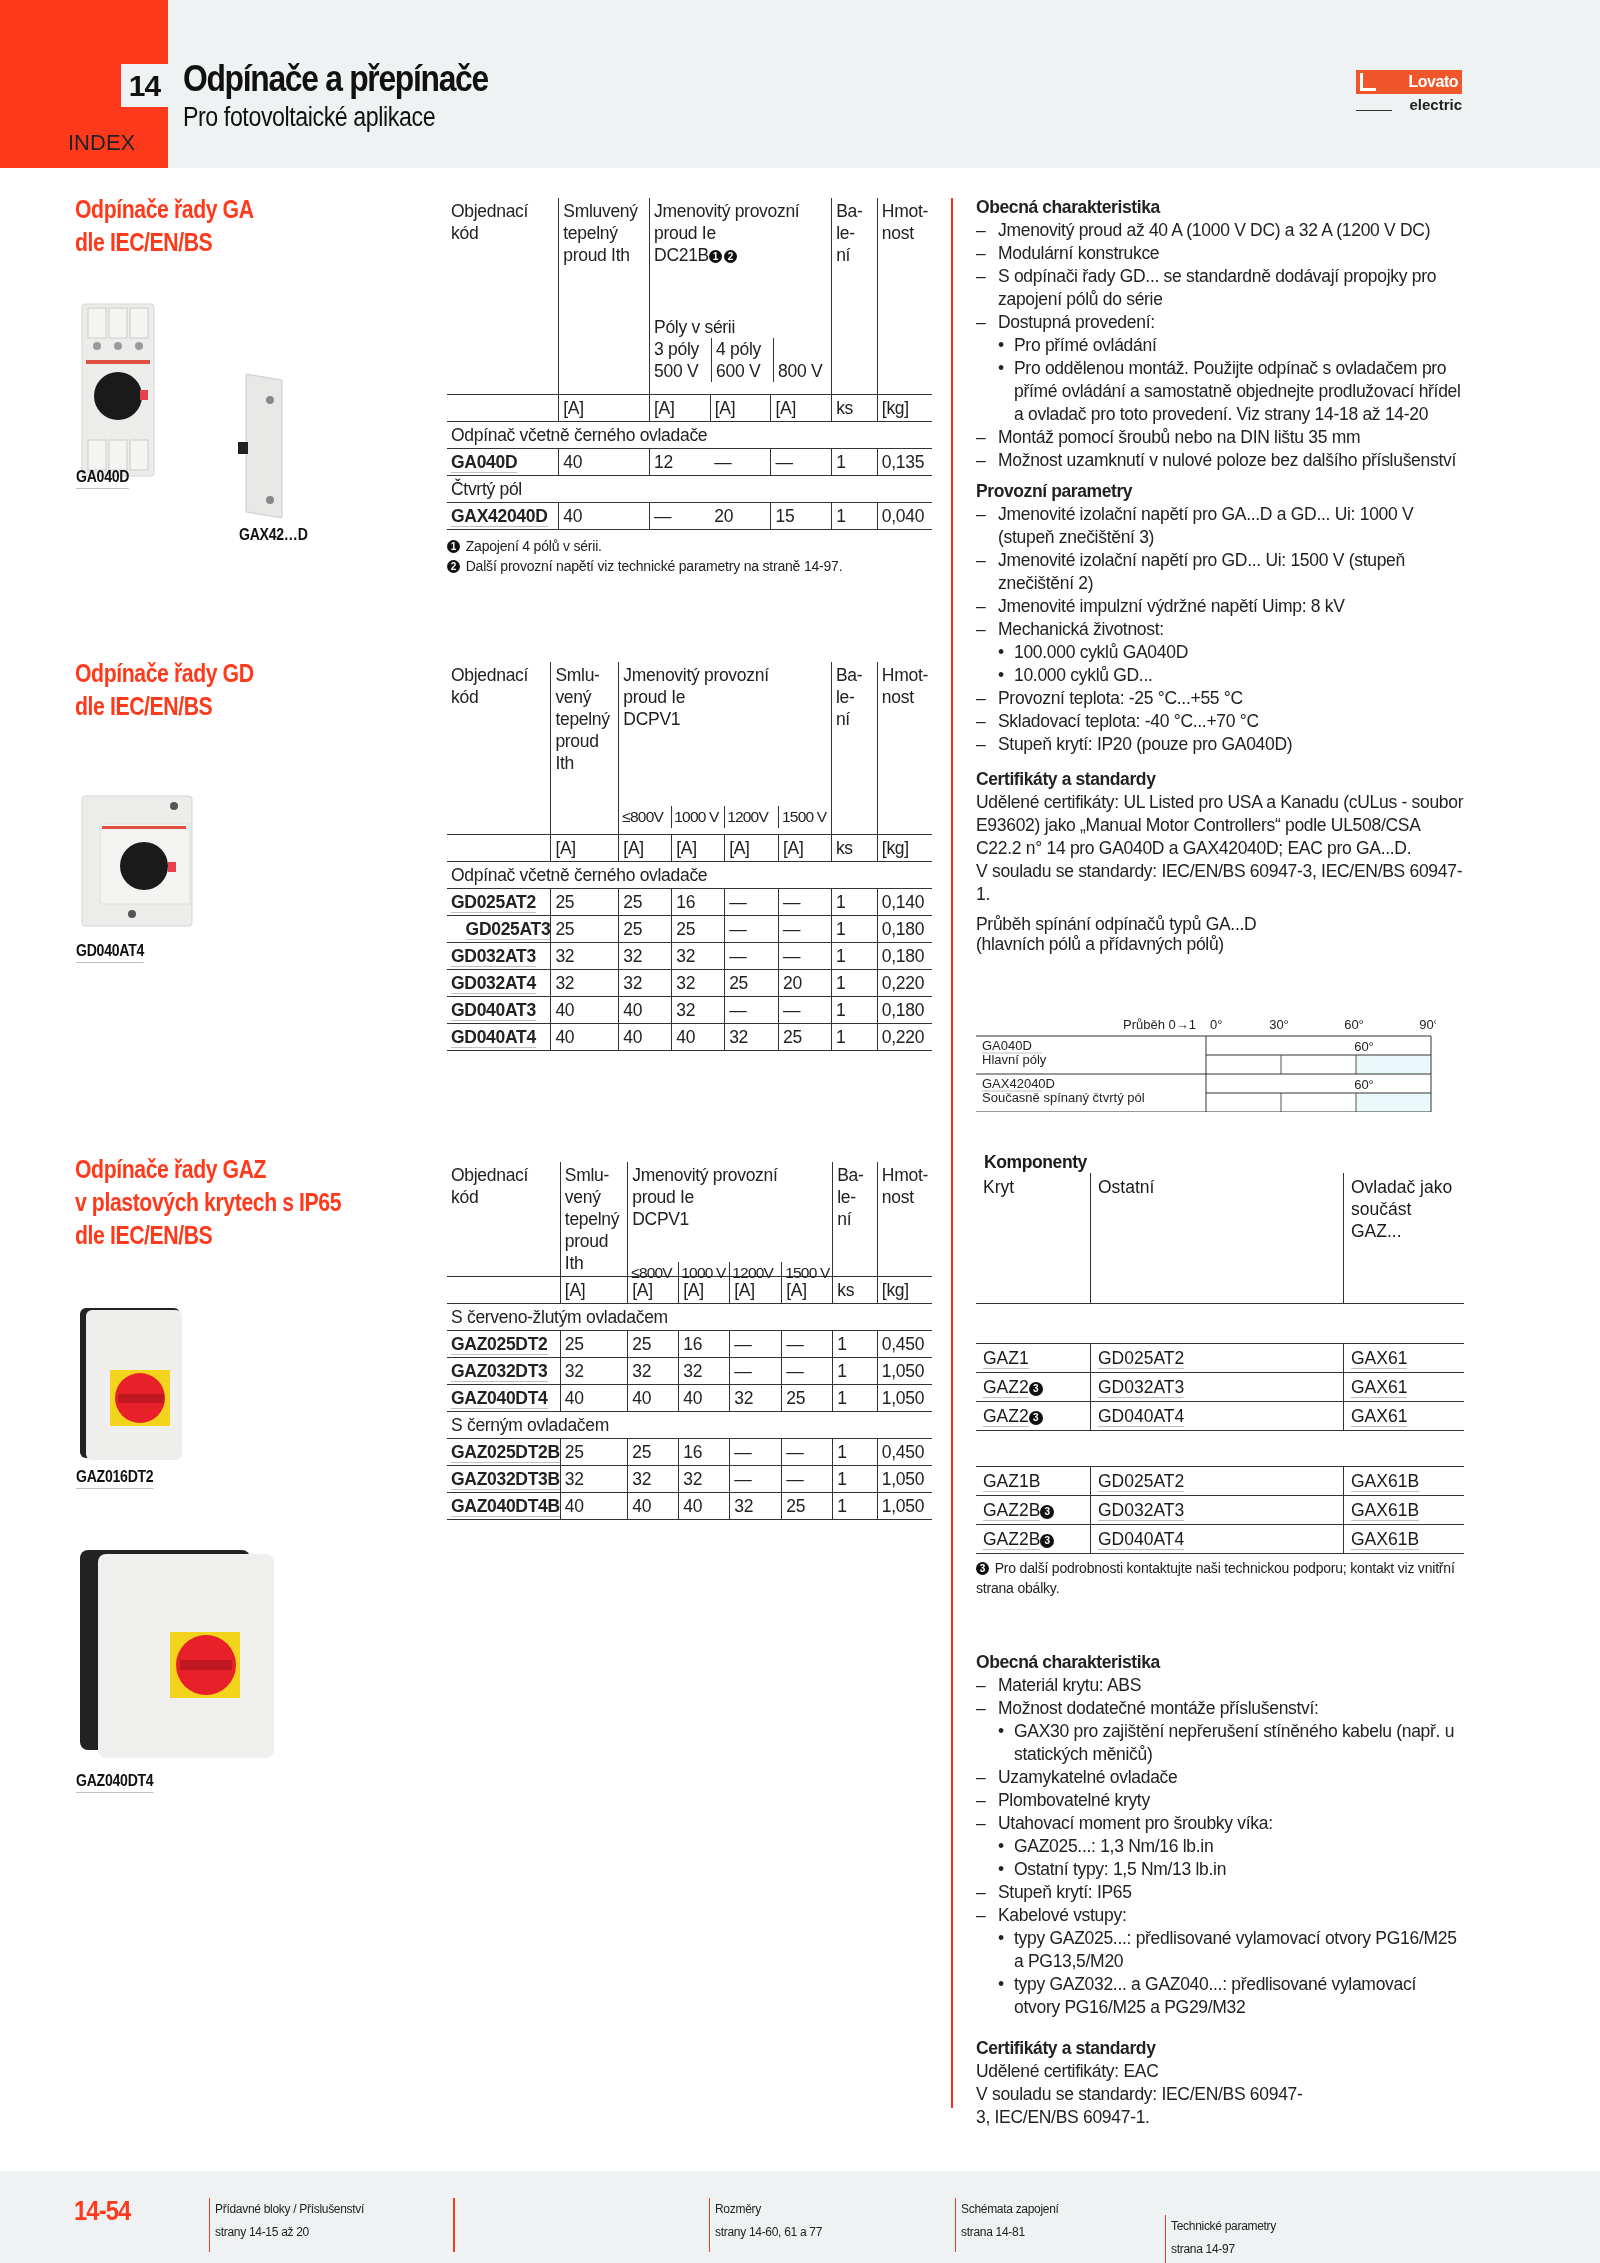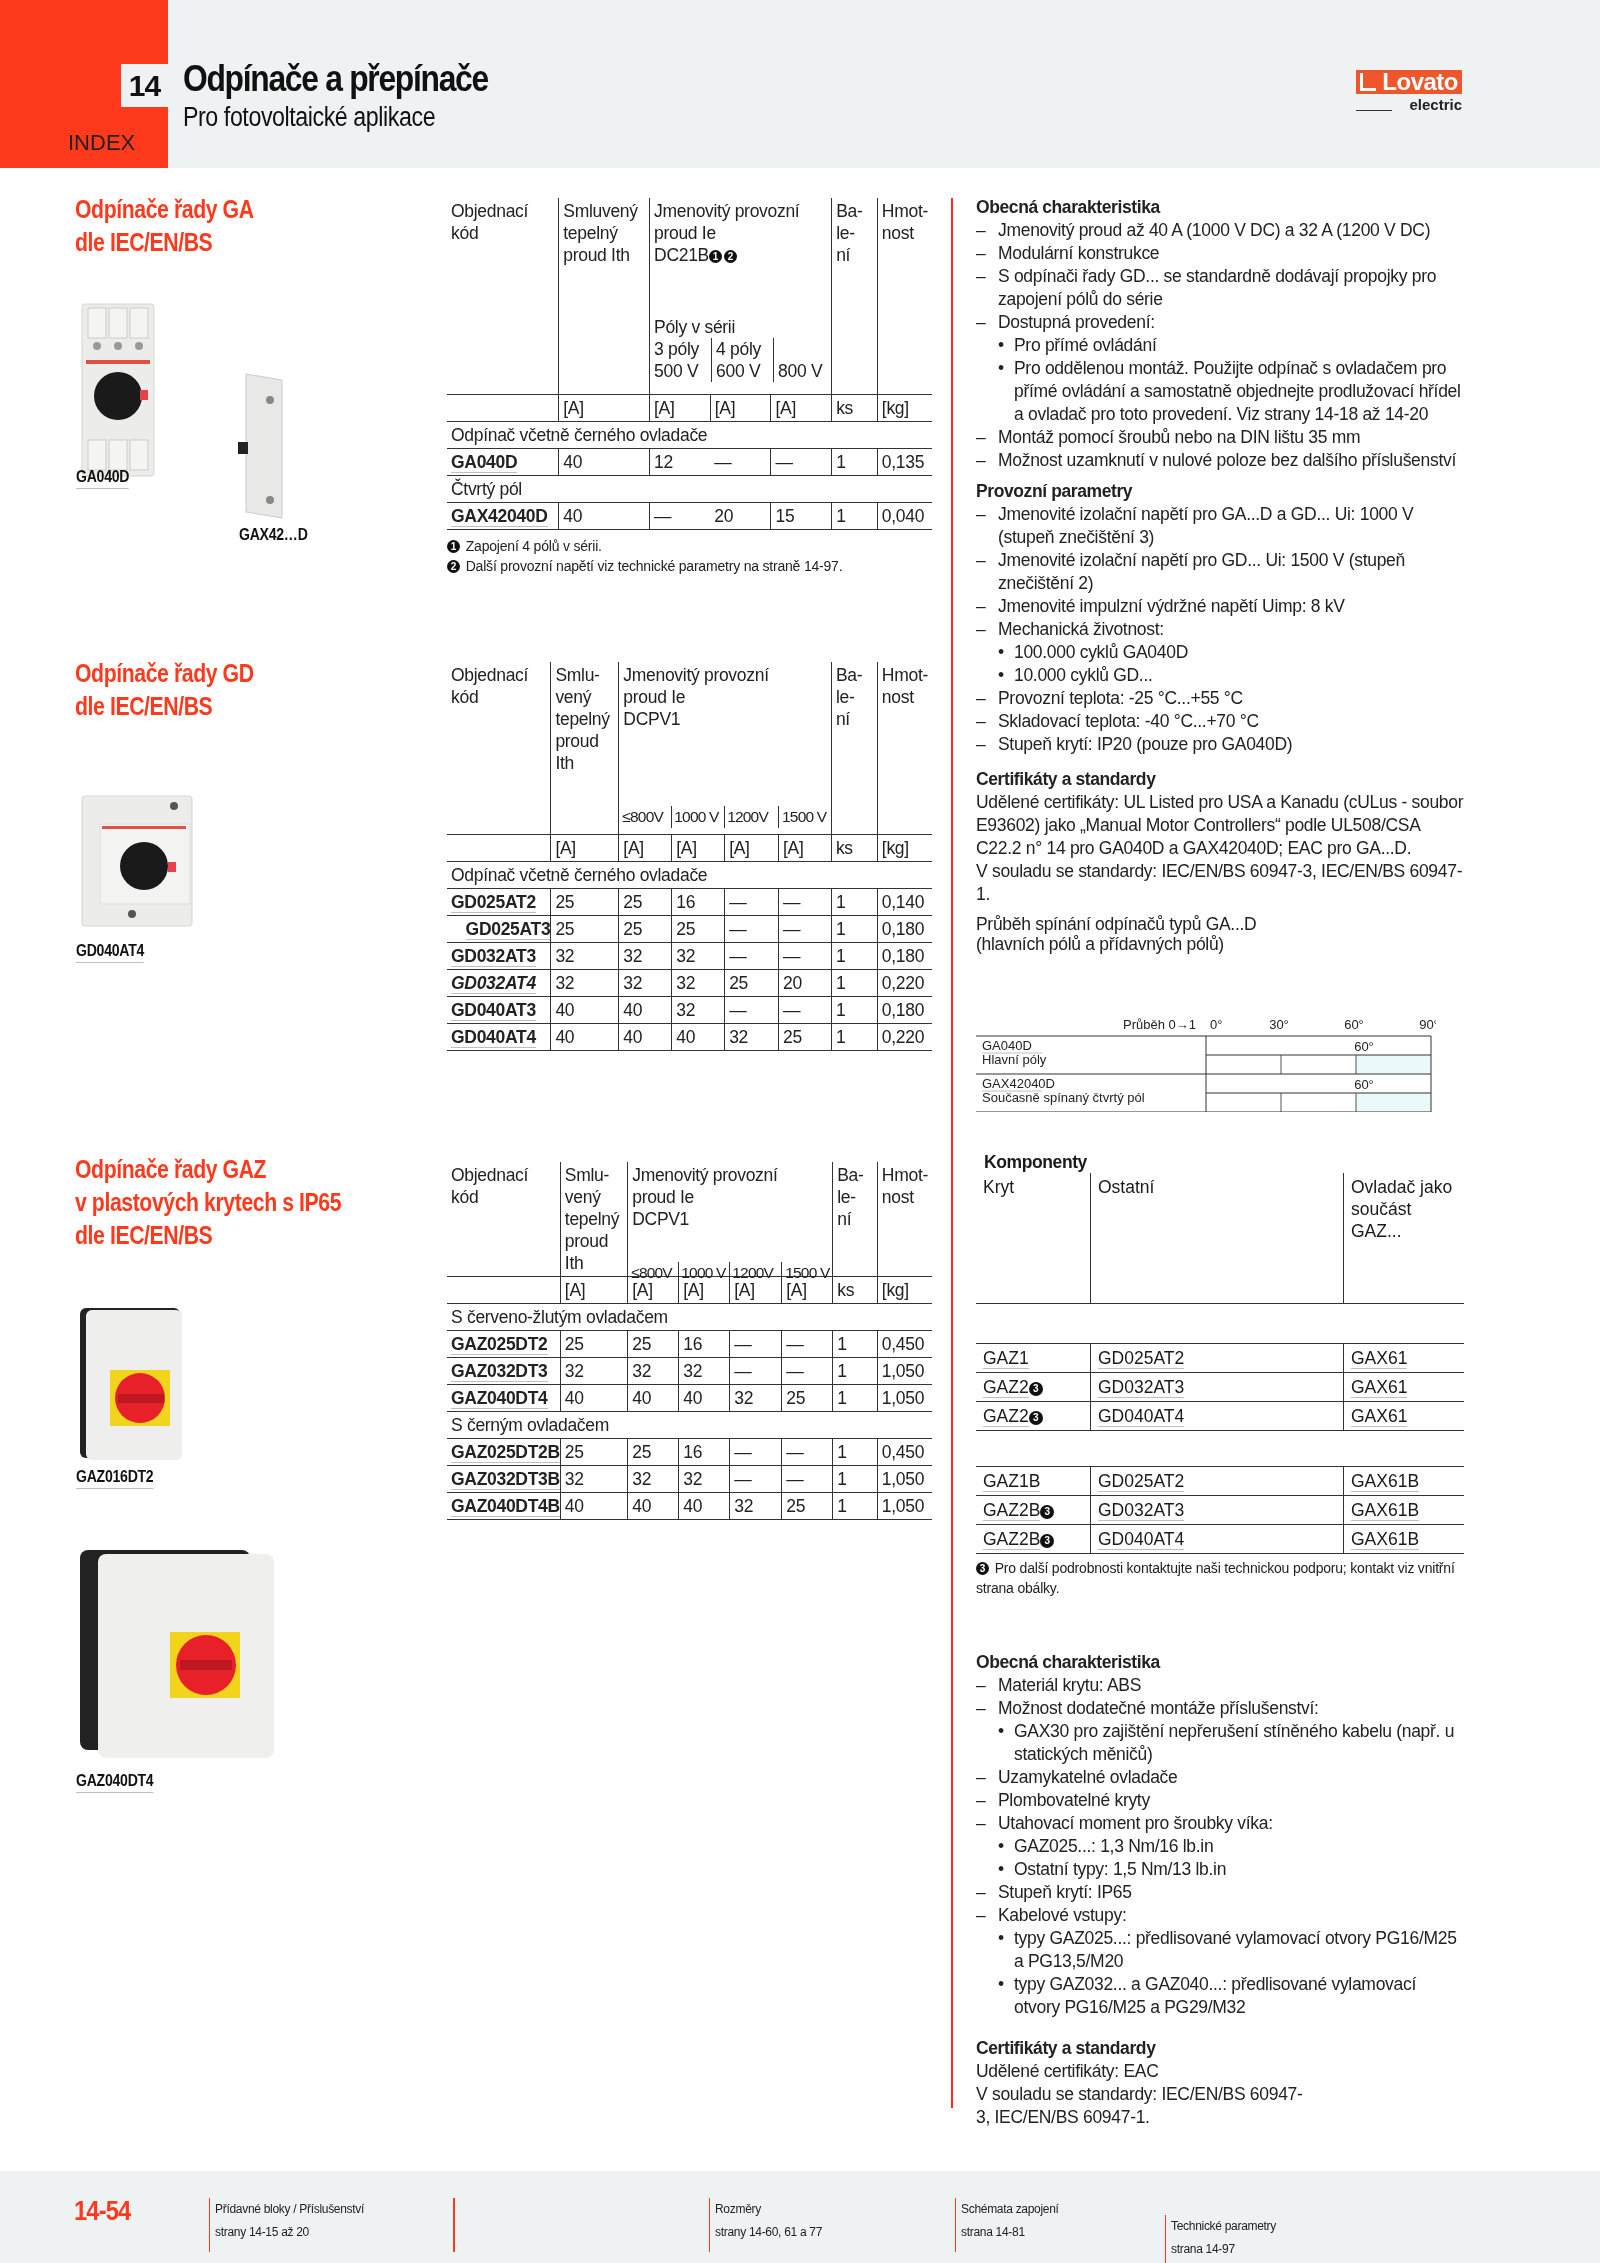--- a/index.html
+++ b/index.html
@@ -5,21 +5,21 @@
   * { box-sizing: border-box; margin: 0; padding: 0; }
   body { width: 1600px; height: 2263px; background: #fff; font-family: "Liberation Sans", sans-serif; color: #1a1a1a; position: relative; overflow: hidden; }
   .cond { font-family: "Liberation Sans Narrow", "Liberation Sans", sans-serif; }
   
   .header { position: absolute; left: 0; top: 0; width: 1600px; height: 168px; background: #eff2f3; }
   .index-box { position: absolute; left: 0; top: 0; width: 168px; height: 168px; background: #ff3a1c; }
   .chapter-num { position: absolute; left: 121px; top: 64px; width: 47px; height: 43px; background: #eff2f3; font-size: 30px; font-weight: bold; color: #111; text-align: center; line-height: 43px; letter-spacing: -1px; }
   .index-label { position: absolute; left: 68px; top: 130px; font-size: 22px; color: #222; }
   .page-title { position: absolute; left: 183px; top: 58px; font-size: 37px; font-weight: bold; color: #111; letter-spacing: -1.5px; transform: scaleX(0.86); transform-origin: left; }
   .page-subtitle { position: absolute; left: 183px; top: 102px; font-size: 27px; color: #111; transform: scaleX(0.86); transform-origin: left; letter-spacing: -0.5px; }
-  .logo { position: absolute; left: 1356px; top: 70px; width: 106px; height: 24px; background: #f0562c; color: #fff; font-weight: bold; font-size: 24px; line-height: 24px; text-align: right; padding-right: 4px; letter-spacing: -0.5px; }
+  .logo { position: absolute; left: 1356px; top: 70px; width: 106px; height: 24px; background: #f0562c; color: #fff; font-weight: bold; font-size: 16px; line-height: 24px; text-align: right; padding-right: 4px; letter-spacing: -0.5px; }
   .logo-mark { position: absolute; left: 4px; top: 3px; width: 16px; height: 18px; border-left: 3px solid #fff; border-bottom: 3px solid #fff; }
   .logo-sub { position: absolute; left: 1356px; top: 96px; width: 106px; font-size: 15px; font-weight: bold; text-align: right; color: #222; border-bottom: 0; }
   .logo-line { position: absolute; left: 1356px; top: 110px; width: 36px; height: 1px; background: #333; }
 
   
   .section-title { position: absolute; left: 75px; color: #ff3a1c; font-weight: bold; font-size: 25px; line-height: 33px; letter-spacing: -0.5px; transform: scaleX(0.85); transform-origin: left; white-space: nowrap; }
   .prod-label { position: absolute; font-size: 16px; font-weight: bold; color: #111; letter-spacing: -0.3px; border-bottom: 1px solid #b8c2c6; padding-bottom: 2px; transform: scaleX(0.88); transform-origin: left; }
   .prod-img { position: absolute; }
 
   
@@ -288,21 +288,21 @@
           <td class="hb code" style="padding-right: 0px;"><span>GD032AT3</span></td>
           <td class="vl hb">32</td>
           <td class="vl hb">32</td>
           <td class="vl hb">32</td>
           <td class="vl hb">—</td>
           <td class="vl hb">—</td>
           <td class="vl hb">1</td>
           <td class="vl hb">0,180</td>
         </tr>
         <tr>
-          <td class="hb code" style="padding-right: 0px; font-style: italic;"><span>GD032AT4</span></td>
+          <td class="hb code" style="padding-right: 0px;"><span>GD032AT4</span></td>
           <td class="vl hb">32</td>
           <td class="vl hb">32</td>
           <td class="vl hb">32</td>
           <td class="vl hb">25</td>
           <td class="vl hb">20</td>
           <td class="vl hb">1</td>
           <td class="vl hb">0,220</td>
         </tr>
         <tr>
           <td class="hb code" style="padding-right: 0px;"><span>GD040AT3</span></td>

